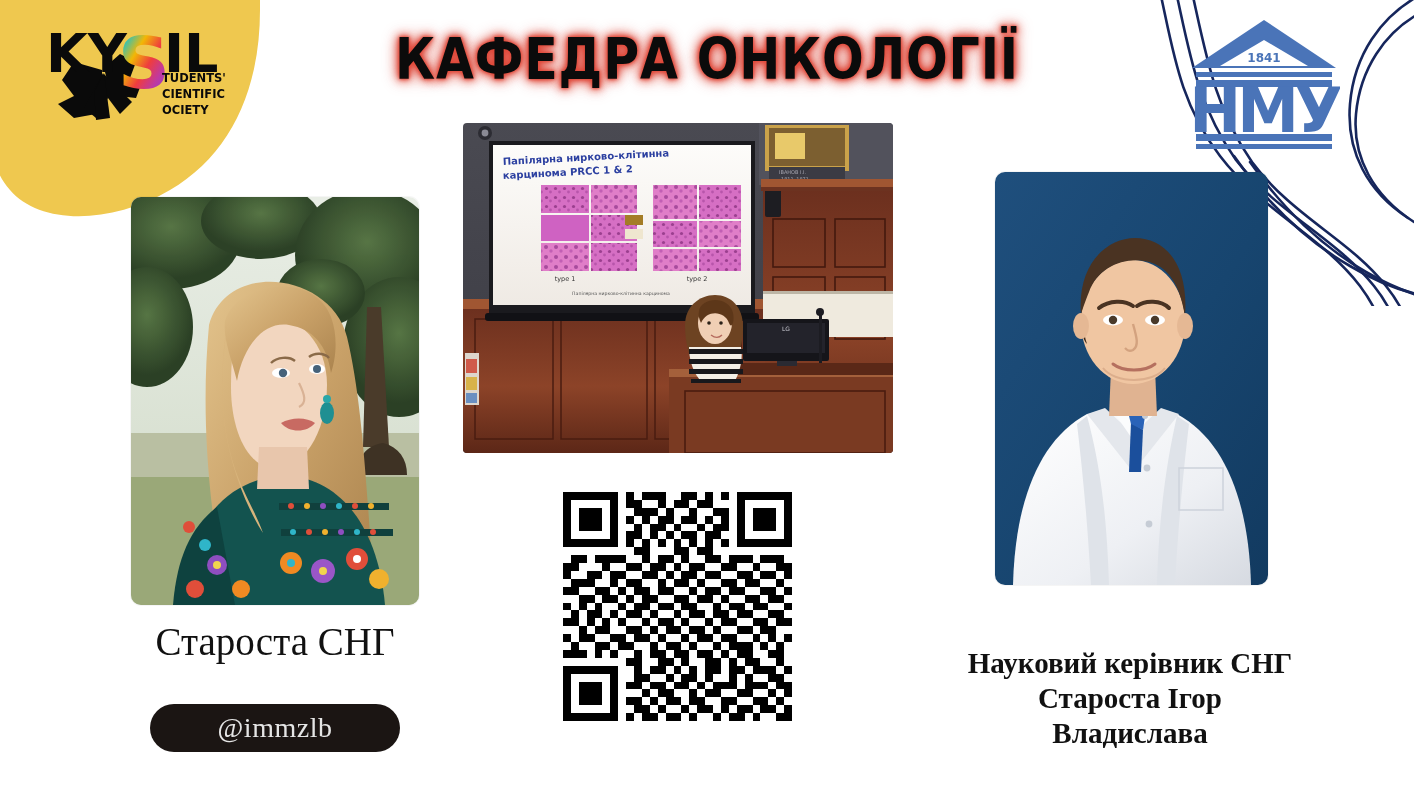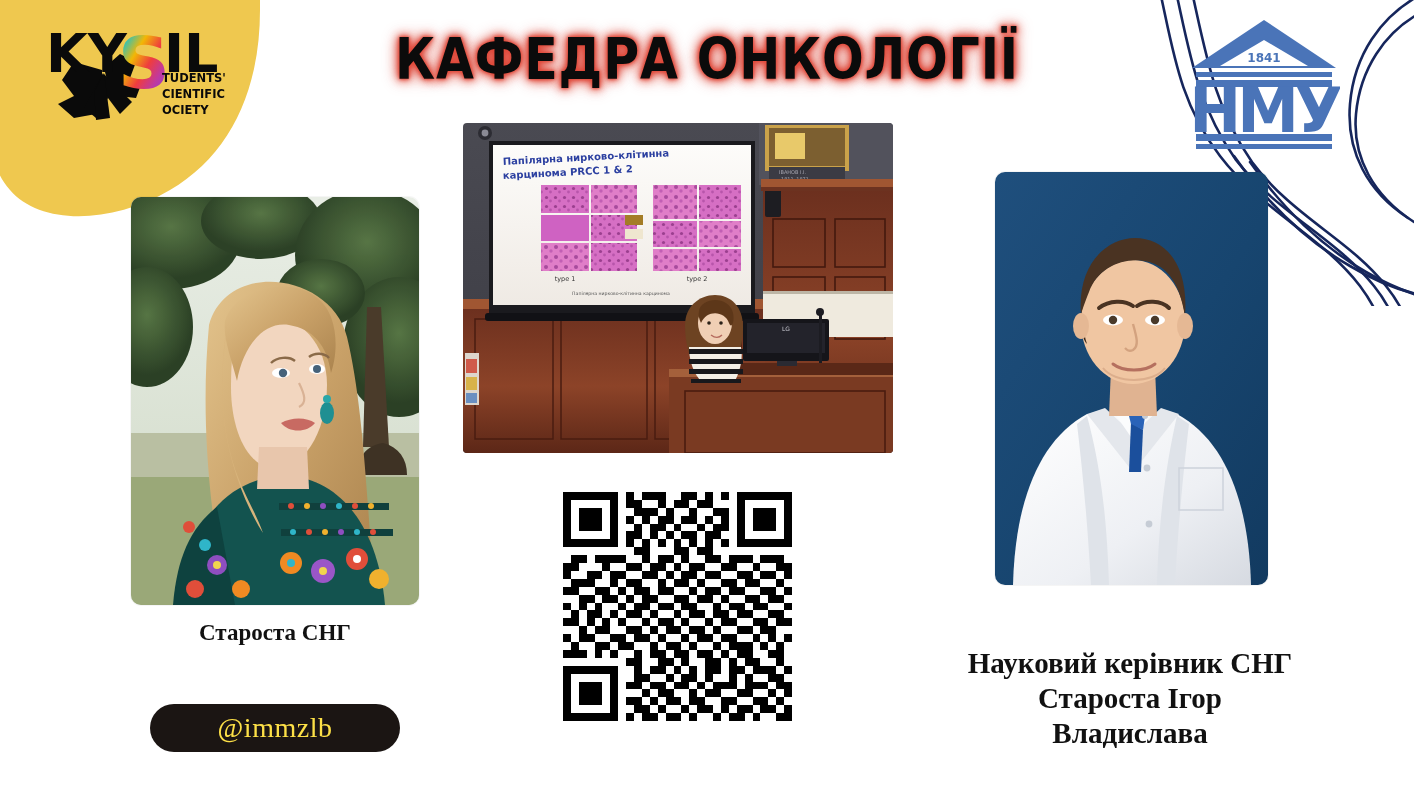--- a/index.html
+++ b/index.html
@@ -39,27 +39,27 @@
   .photo-left{left:131px;top:197px;width:288px;height:408px;}
   .photo-right{left:995px;top:172px;width:273px;height:413px;}
   .photo svg{display:block;width:100%;height:100%;}
 
   
   .photo-pres{position:absolute;left:463px;top:123px;width:430px;height:330px;
               border-radius:4px;overflow:hidden;z-index:4;}
 
   
   .cap{position:absolute;z-index:6;text-align:center;color:#111;line-height:1.13;}
-  .cap-left{left:44px;top:620px;width:462px;font-size:23px;font-family:"Liberation Serif",serif;font-weight:bold;}
+  .cap-left{left:44px;top:620px;width:462px;font-size:39px;font-family:"Liberation Serif",serif;}
   .cap-right{left:900px;top:646px;width:460px;font-size:29px;font-weight:bold;
              font-family:Liberation Serif, serif;line-height:1.2;}
 
   .handle-pill{
     position:absolute;left:150px;top:704px;width:250px;height:48px;z-index:6;
-    background:#1b1513;border-radius:26px;color:#fde047;
+    background:#1b1513;border-radius:26px;color:#e5e5e5;
     display:flex;align-items:center;justify-content:center;
     font-family:"Liberation Serif",serif;font-size:28px;letter-spacing:.5px;
   }
 
   
   .qr{position:absolute;left:563px;top:492px;width:229px;height:229px;z-index:6;background:#fff;}
   .qr svg{display:block;}
 </style>
 </head>
 <body>

